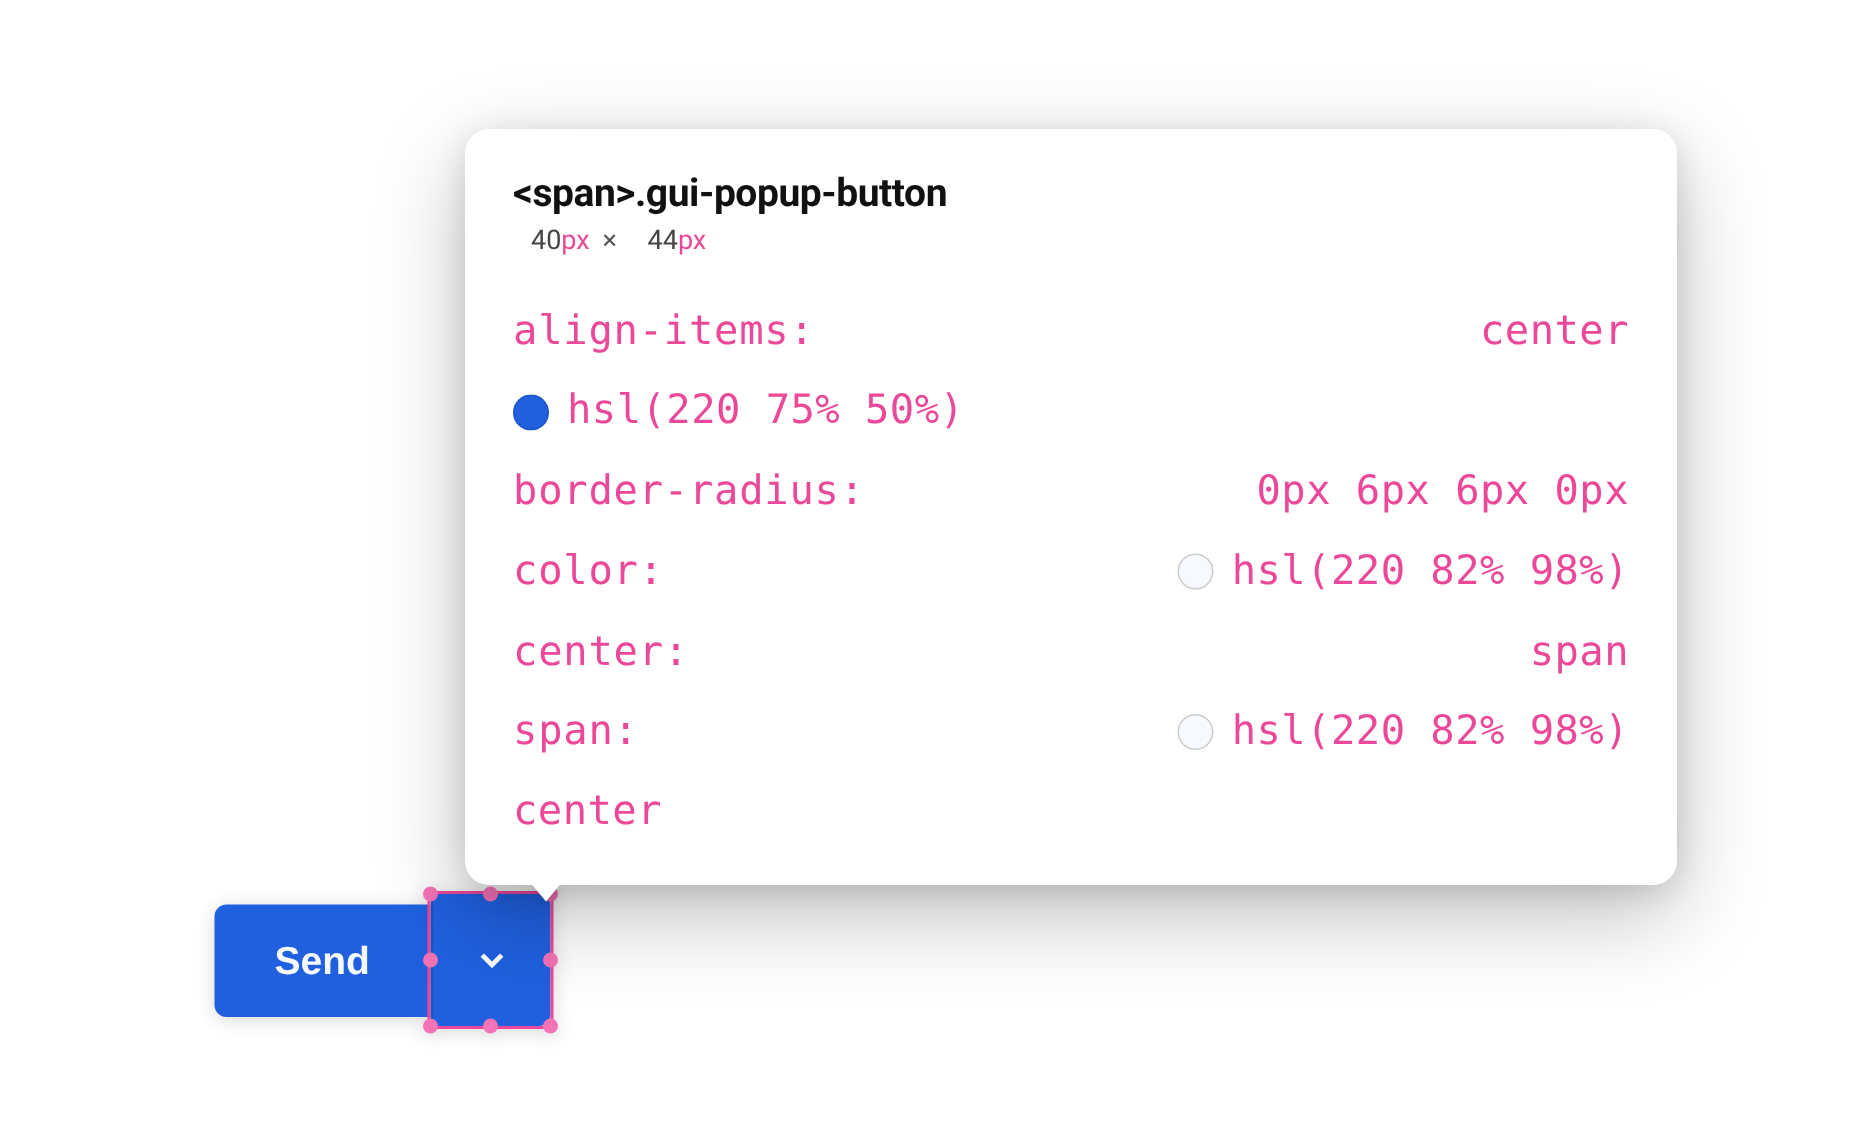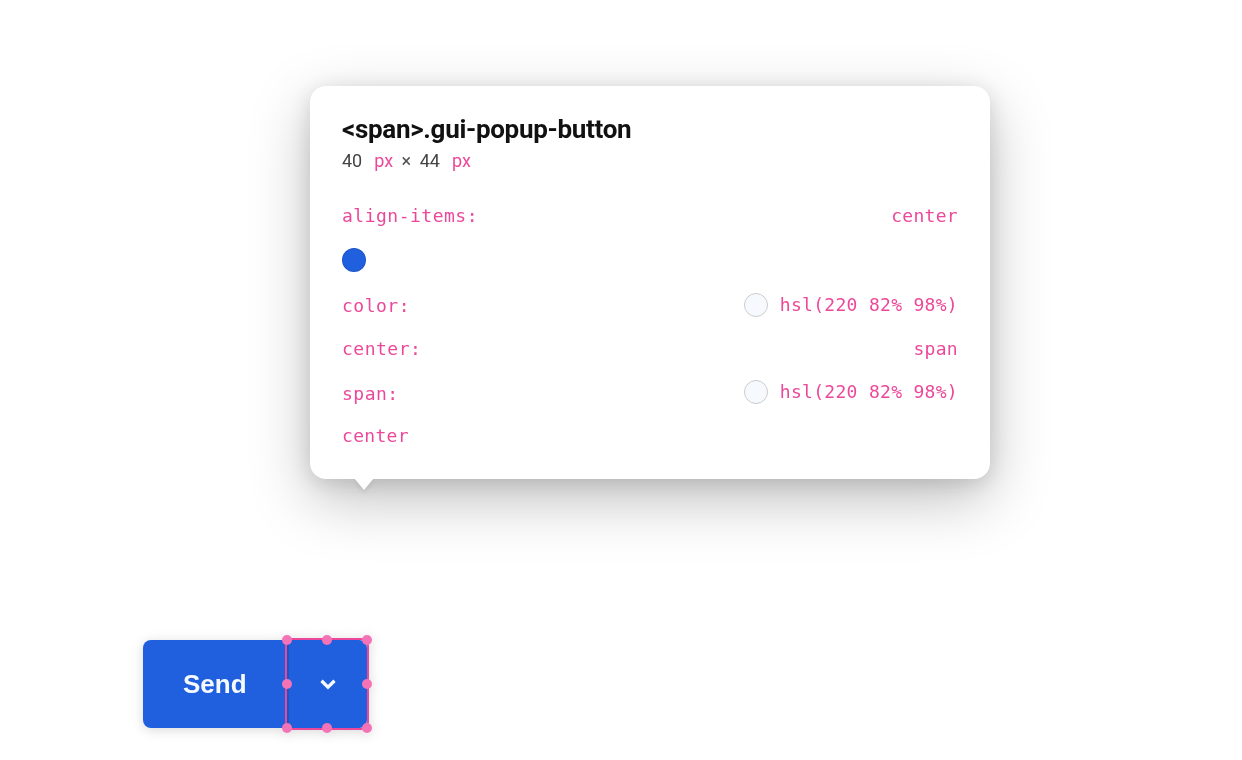--- a/index.html
+++ b/index.html
@@ -13,24 +13,25 @@
       background: #ffffff;
       font-family: -apple-system, BlinkMacSystemFont, "Segoe UI", Roboto, sans-serif;
       position: relative;
       overflow: hidden;
     }
 
     
     .split-button {
       position: absolute;
       left: 143px;
-      top: 640px;
+      top: 596px;
       display: flex;
       border-radius: 8px;
       filter: drop-shadow(0 2px 6px rgba(0,0,0,0.15));
+      align-items: center;
     }
     .send-btn {
       background: hsl(220 75% 50%);
       color: hsl(220 82% 98%);
       font-size: 26px;
       font-weight: 600;
       padding: 22px 40px;
       border: none;
       border-radius: 8px 0 0 8px;
       display: flex;
@@ -84,21 +85,21 @@
     .handle.mr { top: calc(50% - 5px); right: -5px; }
     .handle.bl { bottom: -5px; left: -5px; }
     .handle.bm { bottom: -5px; left: calc(50% - 5px); }
     .handle.br { bottom: -5px; right: -5px; }
 
     
     .inspector {
       position: absolute;
       left: 310px;
       top: 86px;
-      width: 680px;
+      width: 808px;
       background: #ffffff;
       border-radius: 16px;
       box-shadow: 0 20px 60px rgba(0,0,0,0.25), 0 4px 20px rgba(0,0,0,0.12);
       padding: 28px 32px 32px 32px;
       font-family: ui-monospace, SFMono-Regular, Menlo, Consolas, monospace;
     }
     .inspector-tail {
       position: absolute;
       bottom: -11px;
       left: 44px;
@@ -118,35 +119,35 @@
       font-size: 26px;
       font-weight: 700;
       color: #111;
       letter-spacing: -0.3px;
     }
     .dims-line {
       font-size: 18px;
       color: #444;
       margin-top: 6px;
     }
-    .dims-line .num { color: #444; }
-    .dims-line .unit { color: #ec4899; padding-left: 12px; }
+    .dims-line .num { color: #444; margin-left: 12px; }
+    .dims-line .unit { color: #ec4899; }
     .dims-line .sep { color: #555; padding: 0 4px; }
 
     .props {
       margin-top: 34px;
       display: flex;
       flex-direction: column;
       gap: 21px;
     }
     .prop-row {
       display: flex;
-      align-items: flex-end;
+      align-items: flex-start;
       justify-content: space-between;
-      font-size: 18px;
+      font-size: 27px;
       line-height: 1.2;
     }
     .prop-name {
       color: #ec4899;
       letter-spacing: 0.5px;
     }
     .prop-value {
       color: #ec4899;
       display: flex;
       align-items: center;
@@ -201,20 +202,27 @@
 
   <div class="prop-row">
         <span class="prop-name">align-items:</span>
         <span class="prop-value">
           <span>center</span>
         </span>
       </div>
       <div class="prop-row">
         <span class="prop-value">
           <span class="swatch blue"></span>
+          <span>hsl(220 75% 50%)</span>
+        </span>
+      </div>
+      <div class="prop-row">
+        <span class="prop-name">border-radius:</span>
+        <span class="prop-value">
+          <span>0px 6px 6px 0px</span>
         </span>
       </div>
       <div class="prop-row">
         <span class="prop-name">color:</span>
         <span class="prop-value">
           <span class="swatch light"></span>
           <span>hsl(220 82% 98%)</span>
         </span>
       </div>
       <div class="prop-row">

